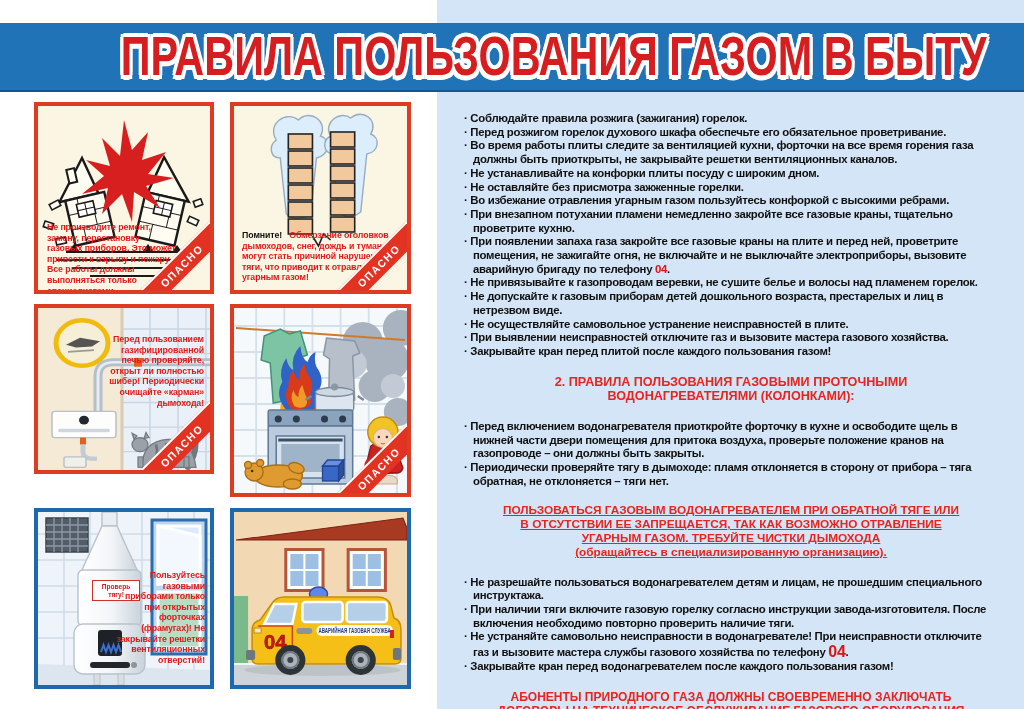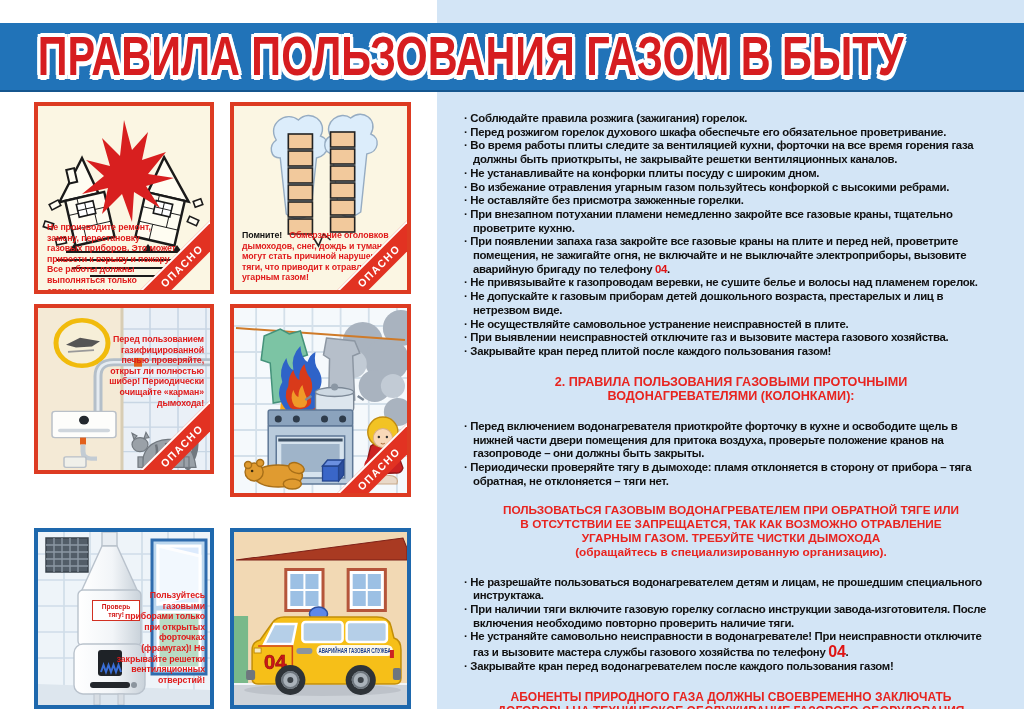--- a/index.html
+++ b/index.html
@@ -1,27 +1,27 @@
 <!DOCTYPE html>
 <html><head>
 <meta charset="utf-8">
 <style>
   html,body{margin:0;padding:0;}
   body{font-family:"Liberation Sans",sans-serif;font-weight:bold;background:#fff;}
   .poster{position:relative;width:1024px;height:709px;background:#ffffff;overflow:hidden;}
   .rightbg{position:absolute;left:437px;top:0;width:587px;height:709px;background:#d3e5f6;}
   .banner{position:absolute;left:0;top:23px;width:1024px;height:67px;background:#2173b8;
-          display:flex;align-items:center;justify-content:flex-start;border-bottom:2px solid #15568e;}
+          display:flex;align-items:center;justify-content:flex-end;border-bottom:2px solid #15568e;}
   .title-inner{display:inline-block;font-size:45px;font-weight:bold;color:#d61d20;letter-spacing:0px;
           transform:scale(0.92,1.22);white-space:nowrap;
           text-shadow:-3px -3px 0 #fff,3px -3px 0 #fff,-3px 3px 0 #fff,3px 3px 0 #fff,
                       0 -3.5px 0 #fff,0 3.5px 0 #fff,-3.5px 0 0 #fff,3.5px 0 0 #fff;}
   
   .panel{position:absolute;background:#fbf6e3;border:4px solid #dd3b22;box-sizing:border-box;overflow:hidden;}
-  .panel.blue{border-color:#1e68ad;background:#bef264;margin-top:20px;}
+  .panel.blue{border-color:#1e68ad;background:#bef264;}
   .panel svg{position:absolute;left:0;top:0;width:100%;height:100%;}
   .ptext{position:absolute;color:#e01b1b;font-size:8.8px;line-height:10.6px;font-weight:bold;letter-spacing:-0.1px;}
   .ptext .lead{color:#111111;margin-right:7px;}
   .p1{left:9px;top:116px;width:130px;text-align:left;}
   .p2{left:8px;top:124px;width:154px;text-align:left;}
   .p3{right:6px;top:26px;width:98px;text-align:right;}
   .p5{right:5px;top:58px;width:92px;text-align:right;}
   .check-label{position:absolute;left:54px;top:68px;width:48px;box-sizing:border-box;background:#ffffff;
           border:1px solid #d23022;color:#d21616;font-size:6.6px;line-height:7.6px;text-align:center;padding:2px 1px;}
   .ribbon{position:absolute;right:-36px;bottom:14px;width:130px;height:20px;background:#e23222;
@@ -30,21 +30,21 @@
   .ribbon-text{color:#ffffff;font-size:10.5px;letter-spacing:1.5px;font-weight:bold;}
   
   .content{position:absolute;left:448px;top:96px;width:566px;}
   .sec-heading{color:#e8241f;text-align:center;font-size:12.6px;line-height:14.6px;margin:0 0 9px 0;}
   .sec-heading + ul{margin-bottom:0;}
   .sec-heading.later{margin-top:5px;}
   ul.rules{list-style:none;margin:16px;padding:0;font-size:11.4px;line-height:13.7px;color:#101010;letter-spacing:-0.3px;}
   ul.rules li{padding-left:9px;text-indent:-9px;}
   ul.rules .red{color:#e01313;}
   ul.rules .big{font-size:16px;line-height:1;vertical-align:-1px;}
-  .warning{color:#e8241f;text-align:center;font-size:11.8px;line-height:13.8px;margin:9px 0;}
+  .warning{color:#e8241f;text-align:center;font-size:11.8px;line-height:13.8px;margin:9px 0;text-decoration:underline;}
   .footer-note{color:#e8241f;text-align:center;font-size:12px;line-height:14.2px;margin-top:11px;}
 </style>
 </head>
 <body>
 
 <div class="poster">
   <div class="rightbg"></div>
 
   <div class="banner">
     <span class="title-inner">ПРАВИЛА ПОЛЬЗОВАНИЯ ГАЗОМ В БЫТУ</span>
@@ -378,22 +378,22 @@
     </svg>
   </div>
 
   <div class="content">
     <div id="rules-root">
         <ul class="rules">
           <li><span class="marker">· </span><span>Соблюдайте правила розжига (зажигания) горелок.</span></li>
           <li><span class="marker">· </span><span>Перед розжигом горелок духового шкафа обеспечьте его обязательное проветривание.</span></li>
           <li><span class="marker">· </span><span>Во время работы плиты следите за вентиляцией кухни, форточки на все время горения газа должны быть приоткрыты, не закрывайте решетки вентиляционных каналов.</span></li>
           <li><span class="marker">· </span><span>Не устанавливайте на конфорки плиты посуду с широким дном.</span></li>
+          <li><span class="marker">· </span><span>Не оставляйте без присмотра зажженные горелки.</span></li>
           <li><span class="marker">· </span><span>Во избежание отравления угарным газом пользуйтесь конфоркой с высокими ребрами.</span></li>
-          <li><span class="marker">· </span><span>Не оставляйте без присмотра зажженные горелки.</span></li>
           <li><span class="marker">· </span><span>При внезапном потухании пламени немедленно закройте все газовые краны, тщательно проветрите кухню.</span></li>
           <li><span class="marker">· </span><span>При появлении запаха газа закройте все газовые краны на плите и перед ней, проветрите помещения, не зажигайте огня, не включайте и не выключайте электроприборы, вызовите аварийную бригаду по телефону </span><span class="red">04</span><span>.</span></li>
           <li><span class="marker">· </span><span>Не привязывайте к газопроводам веревки, не сушите белье и волосы над пламенем горелок.</span></li>
           <li><span class="marker">· </span><span>Не допускайте к газовым приборам детей дошкольного возраста, престарелых и лиц в нетрезвом виде.</span></li>
           <li><span class="marker">· </span><span>Не осуществляйте самовольное устранение неисправностей в плите.</span></li>
           <li><span class="marker">· </span><span>При выявлении неисправностей отключите газ и вызовите мастера газового хозяйства.</span></li>
           <li><span class="marker">· </span><span>Закрывайте кран перед плитой после каждого пользования газом!</span></li>
         </ul>
         <div class="sec-heading later"><span>2. ПРАВИЛА ПОЛЬЗОВАНИЯ ГАЗОВЫМИ ПРОТОЧНЫМИ</span><br><span>ВОДОНАГРЕВАТЕЛЯМИ (КОЛОНКАМИ):</span></div>
         <ul class="rules">

